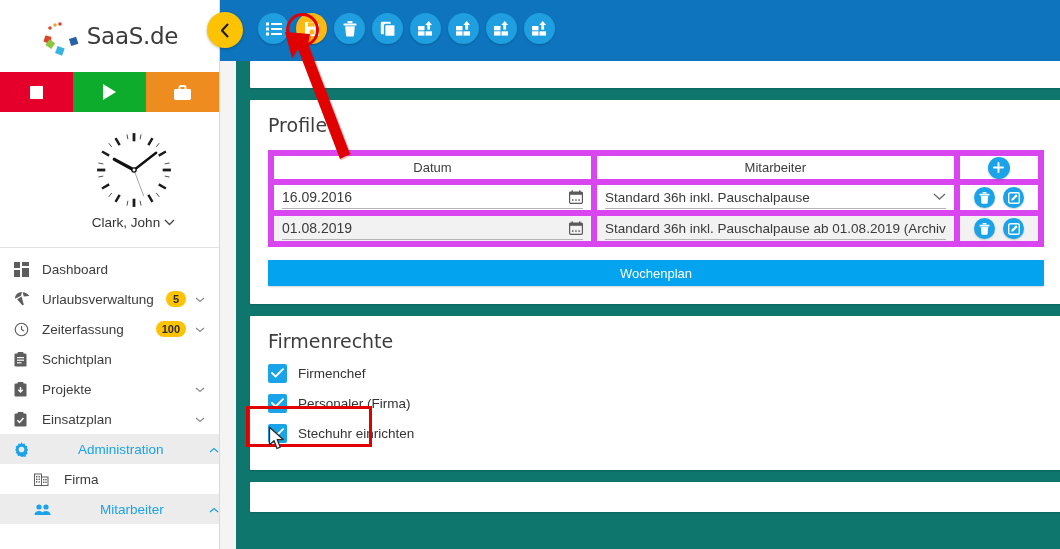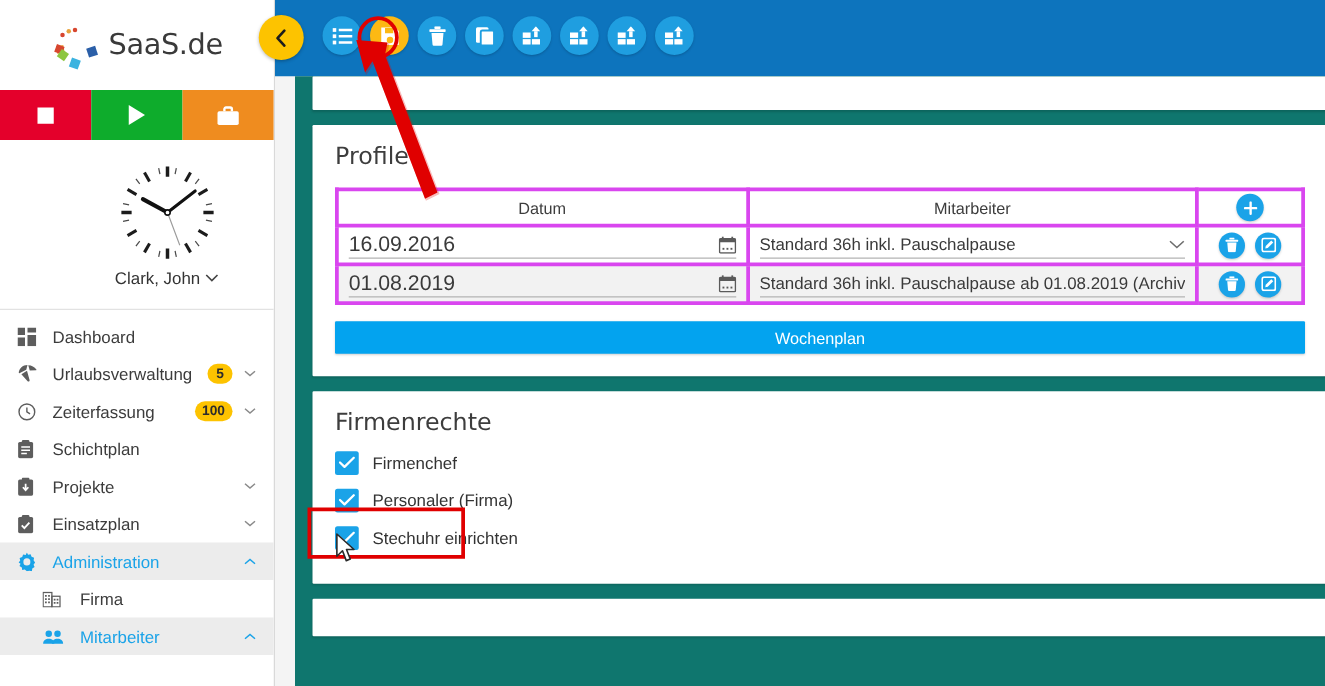--- a/index.html
+++ b/index.html
@@ -65,21 +65,21 @@
     width: 22px; display: flex; align-items: center; justify-content: flex-start;
     color: #5d5d5d; flex: 0 0 22px;
   }
   .nav-item .ni-label { flex: 1; padding-left: 6px; white-space: nowrap; }
   .nav-item .ni-badge {
     background: #fdc300; color: #2c2c2c; font-size: 11px; font-weight: bold;
     border-radius: 10px; padding: 1px 6px; min-width: 20px; text-align: center;
     line-height: 14px;
   }
   .nav-item .ni-caret { margin-left: 9px; color: #8a8a8a; font-size: 11px; width: 10px; }
-  .nav-item.active { background: #ececec; color: #1aa3e8; }
+  .nav-item.active { background: #ececec; color: #1aa3e8; gap: 36px; }
   .nav-item.active .ni-icon { color: #1aa3e8; }
   .nav-item.active .ni-caret { color: #1aa3e8; }
   .nav-item.sub { padding-left: 34px; }
   .nav-item.sub .ni-label { padding-left: 8px; }
 
   
   .header {
     position: absolute; left: 220px; top: 0;
     width: 840px; height: 61px;
     background: #0d74bd;
@@ -121,41 +121,41 @@
   .card.stub { height: 27px; margin-top: 0; }
   .card.pad { padding: 14px 18px 18px 18px; }
   .card-title {
     font-size: 19px; color: #3d3d3d; font-weight: normal;
     margin-bottom: 14px;
     font-family: "DejaVu Sans", sans-serif;
   }
 
   table.grid { width: 100%; border-collapse: collapse; }
   table.grid th, table.grid td {
-    border: 3px solid #d946ef;
+    border: 6px solid #d946ef;
     font-weight: normal;
   }
   table.grid th {
     font-size: 13px; color: #3d3d3d; text-align: center;
     height: 29px; background: #fff;
   }
   table.grid td { height: 31px; padding: 0 8px; background: #fff; }
   table.grid tr.alt td { background: #f2f2f2; }
   .col-date { width: 43.5%; }
   .col-desc { width: 45%; }
   .col-act { width: 11.5%; }
 
   .cell-input {
     display: flex; align-items: center;
     border-bottom: 1px solid #b4b4b4;
     height: 22px;
   }
   .cell-input input {
     flex: 1; border: 0; outline: none; background: transparent;
-    font-size: 17px; color: #3a3a3a;
+    font-size: 14px; color: #3a3a3a;
     font-family: "Liberation Sans", sans-serif;
     padding: 0;
   }
   .cell-input .trail { color: #777; display: flex; align-items: center; }
   .cell-input .sel-text {
     flex: 1; font-size: 13.5px; color: #3a3a3a;
     white-space: nowrap; overflow: hidden;
   }
   .act-cell { text-align: center; }
   .circ {

